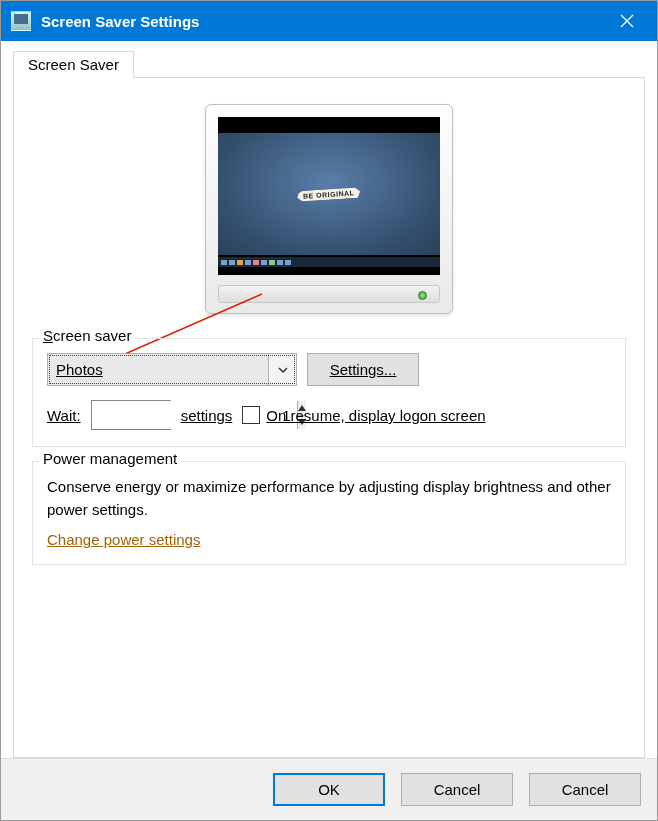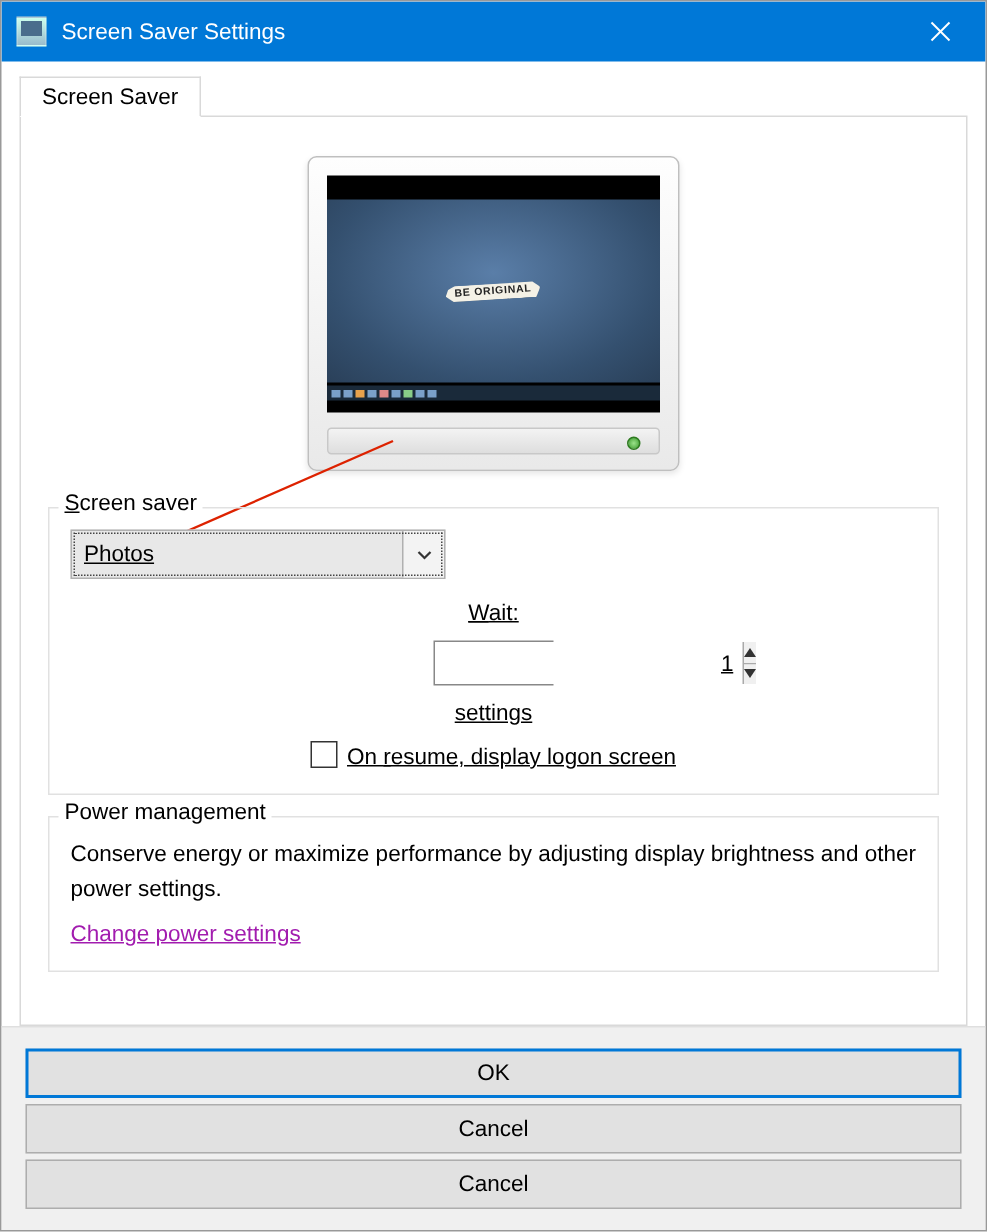--- a/index.html
+++ b/index.html
@@ -27,21 +27,21 @@
     width: 20px; height: 20px;
     margin-right: 10px;
     background: linear-gradient(#cfe, #9bc);
     border: 1px solid #fff3;
     position: relative;
   }
   .titlebar .icon::after{
     content:""; position:absolute; left:2px; top:2px; right:2px; bottom:6px;
     background:#4a6d8c;
   }
-  .titlebar .title { flex:1; font-size:15px; font-weight:400; }
+  .titlebar .title { flex:1; font-size:15px; font-weight:700; }
   .titlebar .close {
     width: 56px; height: 40px;
     display:flex; align-items:center; justify-content:center;
     cursor: pointer;
   }
   .titlebar .close svg { width:14px; height:14px; stroke:#fff; stroke-width:1.3; }
 
   
   .content {
     flex:1;
@@ -136,21 +136,21 @@
     border:1px solid #e1e1e1;
     padding: 14px 14px 16px 14px;
     position:relative;
   }
   .group .legend {
     position:absolute; top:-12px; left:6px;
     background:#fff; padding:0 4px;
     font-size:15px;
   }
   .row { display:flex; align-items:center; gap:10px;text-decoration:underline; }
-  .row + .row { margin-top:14px;flex-direction:column; }
+  .row + .row { margin-top:14px; }
 
   .combo {
     display:flex; align-items:center;
     width:250px; height:33px;
     border:1px solid #b0b0b0;
     background:#e8e8e8;
     outline:1px dotted #444;
     outline-offset:-3px;
     cursor:pointer;
   }
@@ -182,30 +182,30 @@
   .spinbox .arrows { width:20px; display:flex; flex-direction:column; border-left:1px solid #aaa;}
   .spinbox .arrows div{flex:1;display:flex;align-items:center;justify-content:center;background:#f0f0f0;cursor:pointer;}
   .spinbox .arrows div:first-child{border-bottom:1px solid #aaa;}
   .spinbox svg{width:8px;height:6px;fill:#333;}
 
   .checkbox {
     width:18px;height:18px;border:1px solid #333;display:inline-block;margin-right:6px;
     vertical-align:-3px; cursor:pointer; background:#fff;
   }
 
-  .link { color:#a21caf; text-decoration:underline; cursor:pointer; }
+  .link { color:#a16207; text-decoration:underline; cursor:pointer; }
 
   .power-text { line-height:1.5; margin-bottom:10px; }
 
   
   .footer {
     border-top:1px solid #dfdfdf;
     background:#f0f0f0;
     padding:14px 16px;
-    display:flex; justify-content:flex-end; gap:4px;flex-direction:column;
+    display:flex; justify-content:flex-end; gap:16px;
   }
   .footer .btn{ min-width:112px; height:33px; }
 
   .preview-area{ position:relative; }
 </style>
 </head>
 <body>
 
 <div class="titlebar">
   <div class="icon"></div>
@@ -260,20 +260,21 @@
       <div class="legend"><u>S</u><span>creen saver</span></div>
       <div class="row">
         <div class="combo">
           <div class="val">Photos</div>
           <div class="chev">
               <svg viewBox="0 0 10 10">
                 <polyline points="1,3 5,7 9,3"></polyline>
               </svg>
             </div>
         </div>
+        <button class="btn">Settings...</button>
       </div>
       <div class="row">
         <span class="lbl"><u>W</u><span>ait:</span></span>
         <div class="spinbox">
           <input value="1" style="">
           <div class="arrows">
             <div>
                 <svg viewBox="0 0 8 6">
                   <polygon points="4,0 8,6 0,6"></polygon>
                 </svg>

